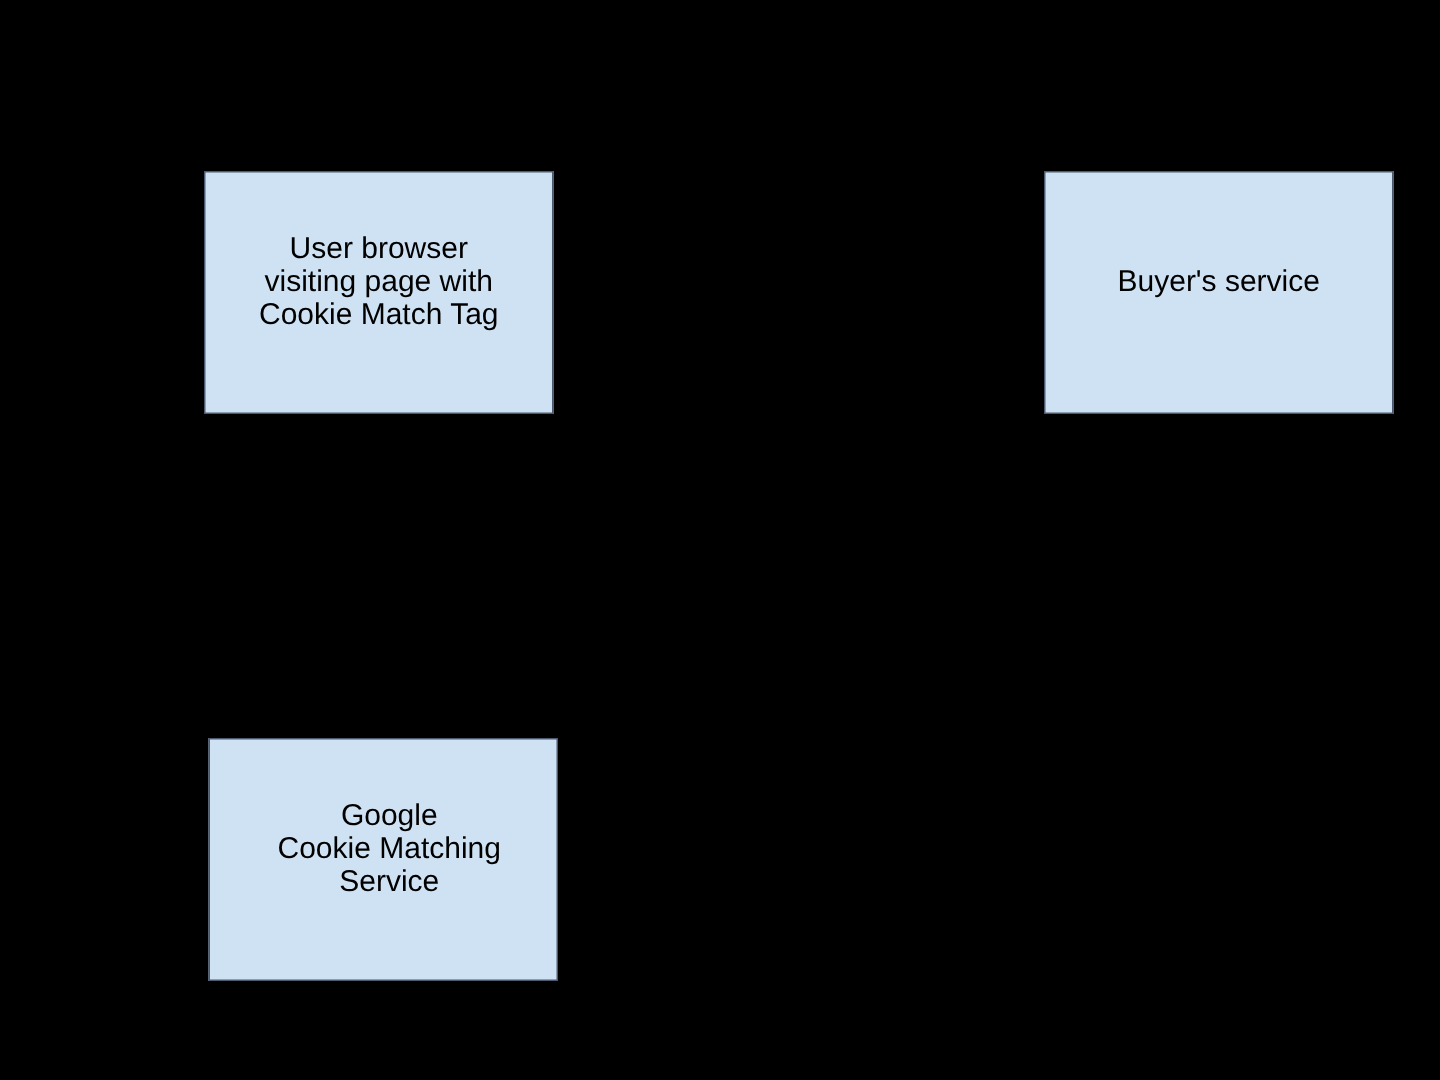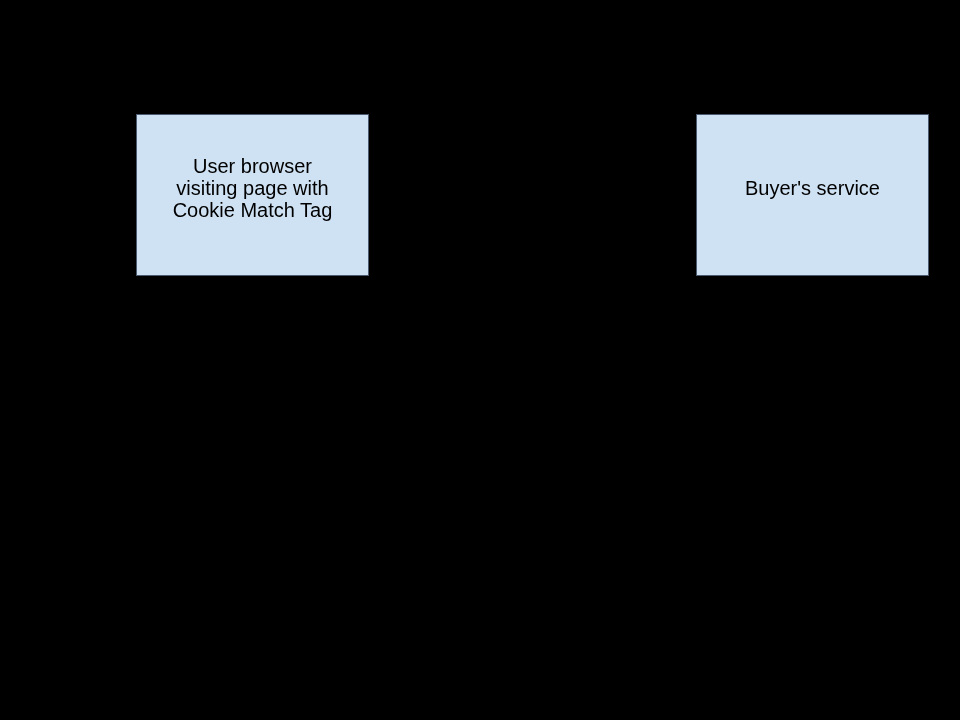--- a/index.html
+++ b/index.html
@@ -53,14 +53,19 @@
   <div class="node node-user-browser">
     <div class="label">User browser
 visiting page with
 Cookie Match Tag</div>
   </div>
 
   <div class="node node-buyers-service">
     <div class="label">Buyer's service</div>
   </div>
 
+  <div class="node node-google-cms">
+    <div class="label nudge-right">Google
+Cookie Matching
+Service</div>
+  </div>
 
 </div>
 
 </body></html>

